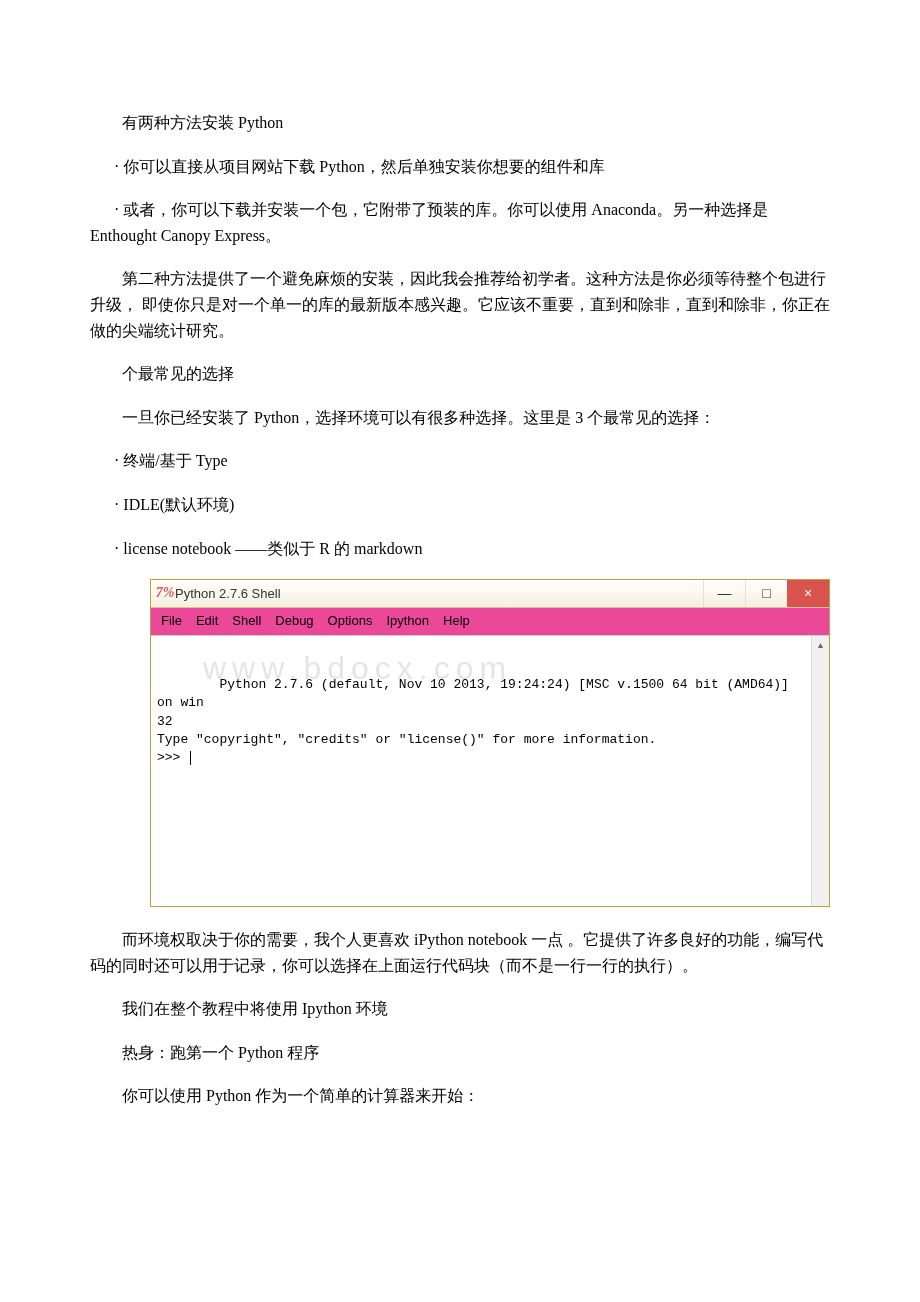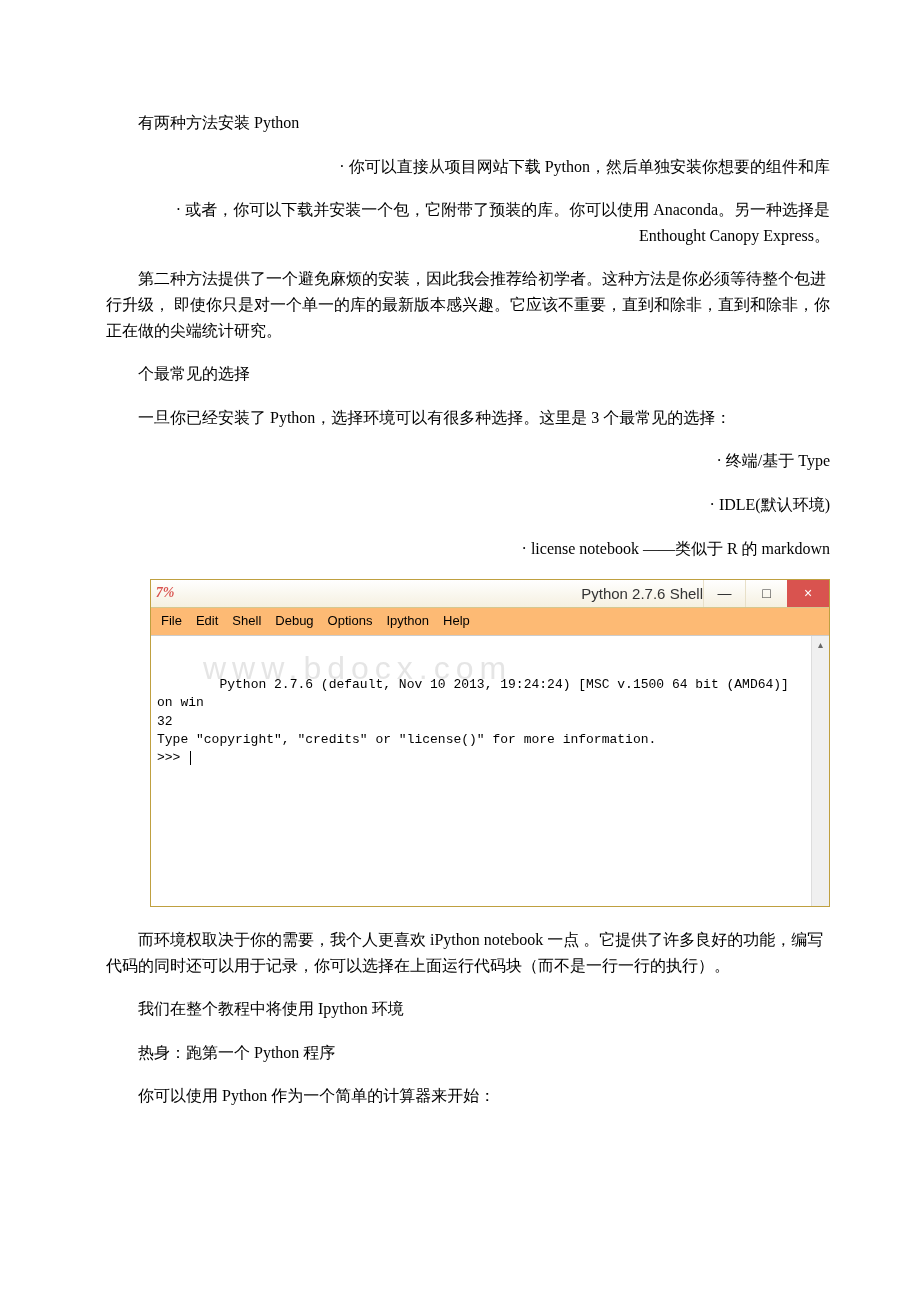--- a/index.html
+++ b/index.html
@@ -8,26 +8,24 @@
       background: #fff;
       font-family: "SimSun", "宋体", serif;
       font-size: 16px;
       line-height: 1.6;
       color: #000;
       padding: 110px 90px 50px 90px;
     }
     .para {
       margin-bottom: 18px;
       text-indent: 2em;
-      margin-left: 16px;
     }
     .list-item {
       margin-bottom: 18px;
       text-indent: 1.5em;
-      text-align: right;
     }
     .screenshot-wrapper {
       margin: 10px 0 20px 60px;
       width: 680px;
     }
     .window {
       border: 1px solid #bfa040;
       background: #fff;
       font-family: "Segoe UI", Tahoma, sans-serif;
     }
@@ -46,22 +44,22 @@
       justify-content: center;
       color: #d9534f;
       font-family: "Times New Roman", serif;
       font-style: italic;
       font-weight: bold;
       font-size: 14px;
       padding-left: 4px;
     }
     .title-text {
       flex: 1;
-      text-align: right;
-      font-size: 15px;
+      text-align: left;
+      font-size: 13px;
       color: #333;
       line-height: 28px;
     }
     .win-controls {
       display: flex;
       align-items: stretch;
     }
     .win-btn {
       width: 42px;
       display: flex;
@@ -74,21 +72,21 @@
     }
     .win-btn.close {
       background: #d9534f;
       color: #fff;
       border-left: none;
     }
     .menubar {
       display: flex;
       gap: 14px;
       padding: 3px 10px;
-      background: #fdba74;
+      background: #ec4899;
       border-bottom: 1px solid #ccc;
       font-size: 13px;
       color: #000;
     }
     .console-area {
       display: flex;
       background: #fff;
     }
     .console-body {
       flex: 1;

